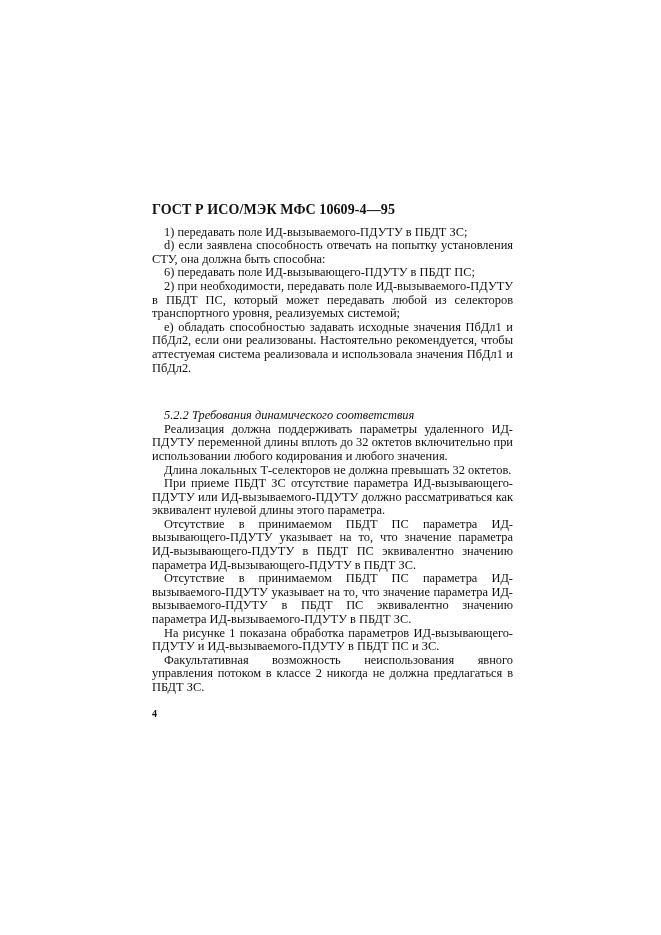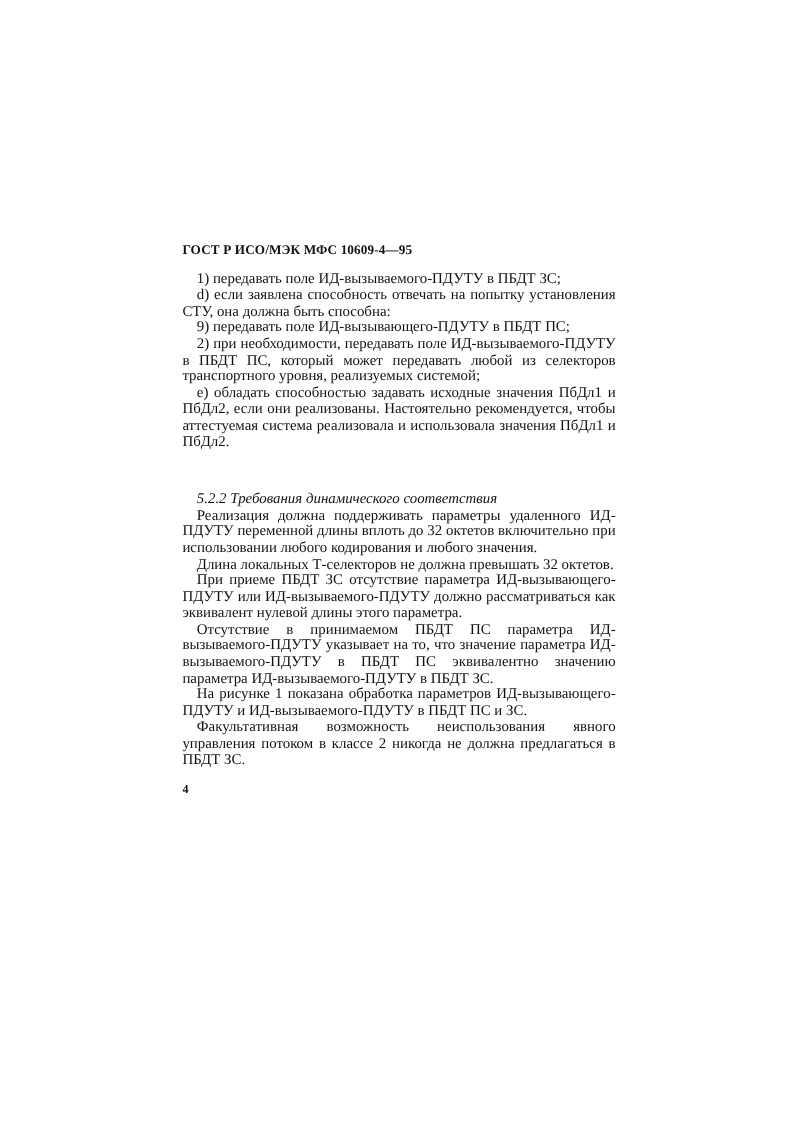--- a/index.html
+++ b/index.html
@@ -4,38 +4,39 @@
 <style>
   html, body { margin: 0; padding: 0; background: #ffffff; }
   body { width: 661px; height: 935px; position: relative; overflow: hidden; }
   .page {
     position: absolute; left: 152px; top: 203px; width: 361px;
     font-family: "Liberation Serif", "DejaVu Serif", serif;
     font-size: 12.4px; line-height: 13.6px; color: #111;
   }
   .header {
     font-family: "Liberation Serif", serif; font-weight: bold;
-    font-size: 11px; letter-spacing: 0.1px; margin-bottom: 9px;
+    font-size: 14px; letter-spacing: 0.1px; margin-bottom: 9px;
   }
   p { margin: 0; text-align: justify; text-indent: 12px; }
   p.gap { margin-top: 0; }
   .italic { font-style: italic; margin-top: 34px; }
   .pagenum { margin-top: 12px; font-weight: bold; font-size: 10px; text-indent: 0; }
 </style>
 </head>
 <body>
 
 <div class="page">
   <div class="header">ГОСТ Р ИСО/МЭК МФС 10609-4—95</div>
   <p>1) передавать поле ИД-вызываемого-ПДУТУ в ПБДТ ЗС;</p>
   <p>d) если заявлена способность отвечать на попытку установления СТУ, она должна быть способна:</p>
-  <p>9) передавать поле ИД-вызывающего-ПДУТУ в ПБДТ ПС;</p>
+  <p>6) передавать поле ИД-вызывающего-ПДУТУ в ПБДТ ПС;</p>
   <p>2) при необходимости, передавать поле ИД-вызываемого-ПДУТУ в ПБДТ ПС, который может передавать любой из селекторов транспортного уровня, реализуемых системой;</p>
   <p>e) обладать способностью задавать исходные значения ПбДл1 и ПбДл2, если они реализованы. Настоятельно рекомендуется, чтобы аттестуемая система реализовала и использовала значения ПбДл1 и ПбДл2.</p>
   <p class="italic">5.2.2 Требования динамического соответствия</p>
   <p>Реализация должна поддерживать параметры удаленного ИД-ПДУТУ переменной длины вплоть до 32 октетов включительно при использовании любого кодирования и любого значения.</p>
   <p class="gap">Длина локальных Т-селекторов не должна превышать 32 октетов.</p>
   <p class="gap">При приеме ПБДТ ЗС отсутствие параметра ИД-вызывающего-ПДУТУ или ИД-вызываемого-ПДУТУ должно рассматриваться как эквивалент нулевой длины этого параметра.</p>
+  <p class="gap">Отсутствие в принимаемом ПБДТ ПС параметра ИД-вызывающего-ПДУТУ указывает на то, что значение параметра ИД-вызывающего-ПДУТУ в ПБДТ ПС эквивалентно значению параметра ИД-вызывающего-ПДУТУ в ПБДТ ЗС.</p>
   <p class="gap">Отсутствие в принимаемом ПБДТ ПС параметра ИД-вызываемого-ПДУТУ указывает на то, что значение параметра ИД-вызываемого-ПДУТУ в ПБДТ ПС эквивалентно значению параметра ИД-вызываемого-ПДУТУ в ПБДТ ЗС.</p>
   <p class="gap">На рисунке 1 показана обработка параметров ИД-вызывающего-ПДУТУ и ИД-вызываемого-ПДУТУ в ПБДТ ПС и ЗС.</p>
   <p class="gap">Факультативная возможность неиспользования явного управления потоком в классе 2 никогда не должна предлагаться в ПБДТ ЗС.</p>
   <p class="pagenum">4</p>
 </div>
 
 </body></html>

